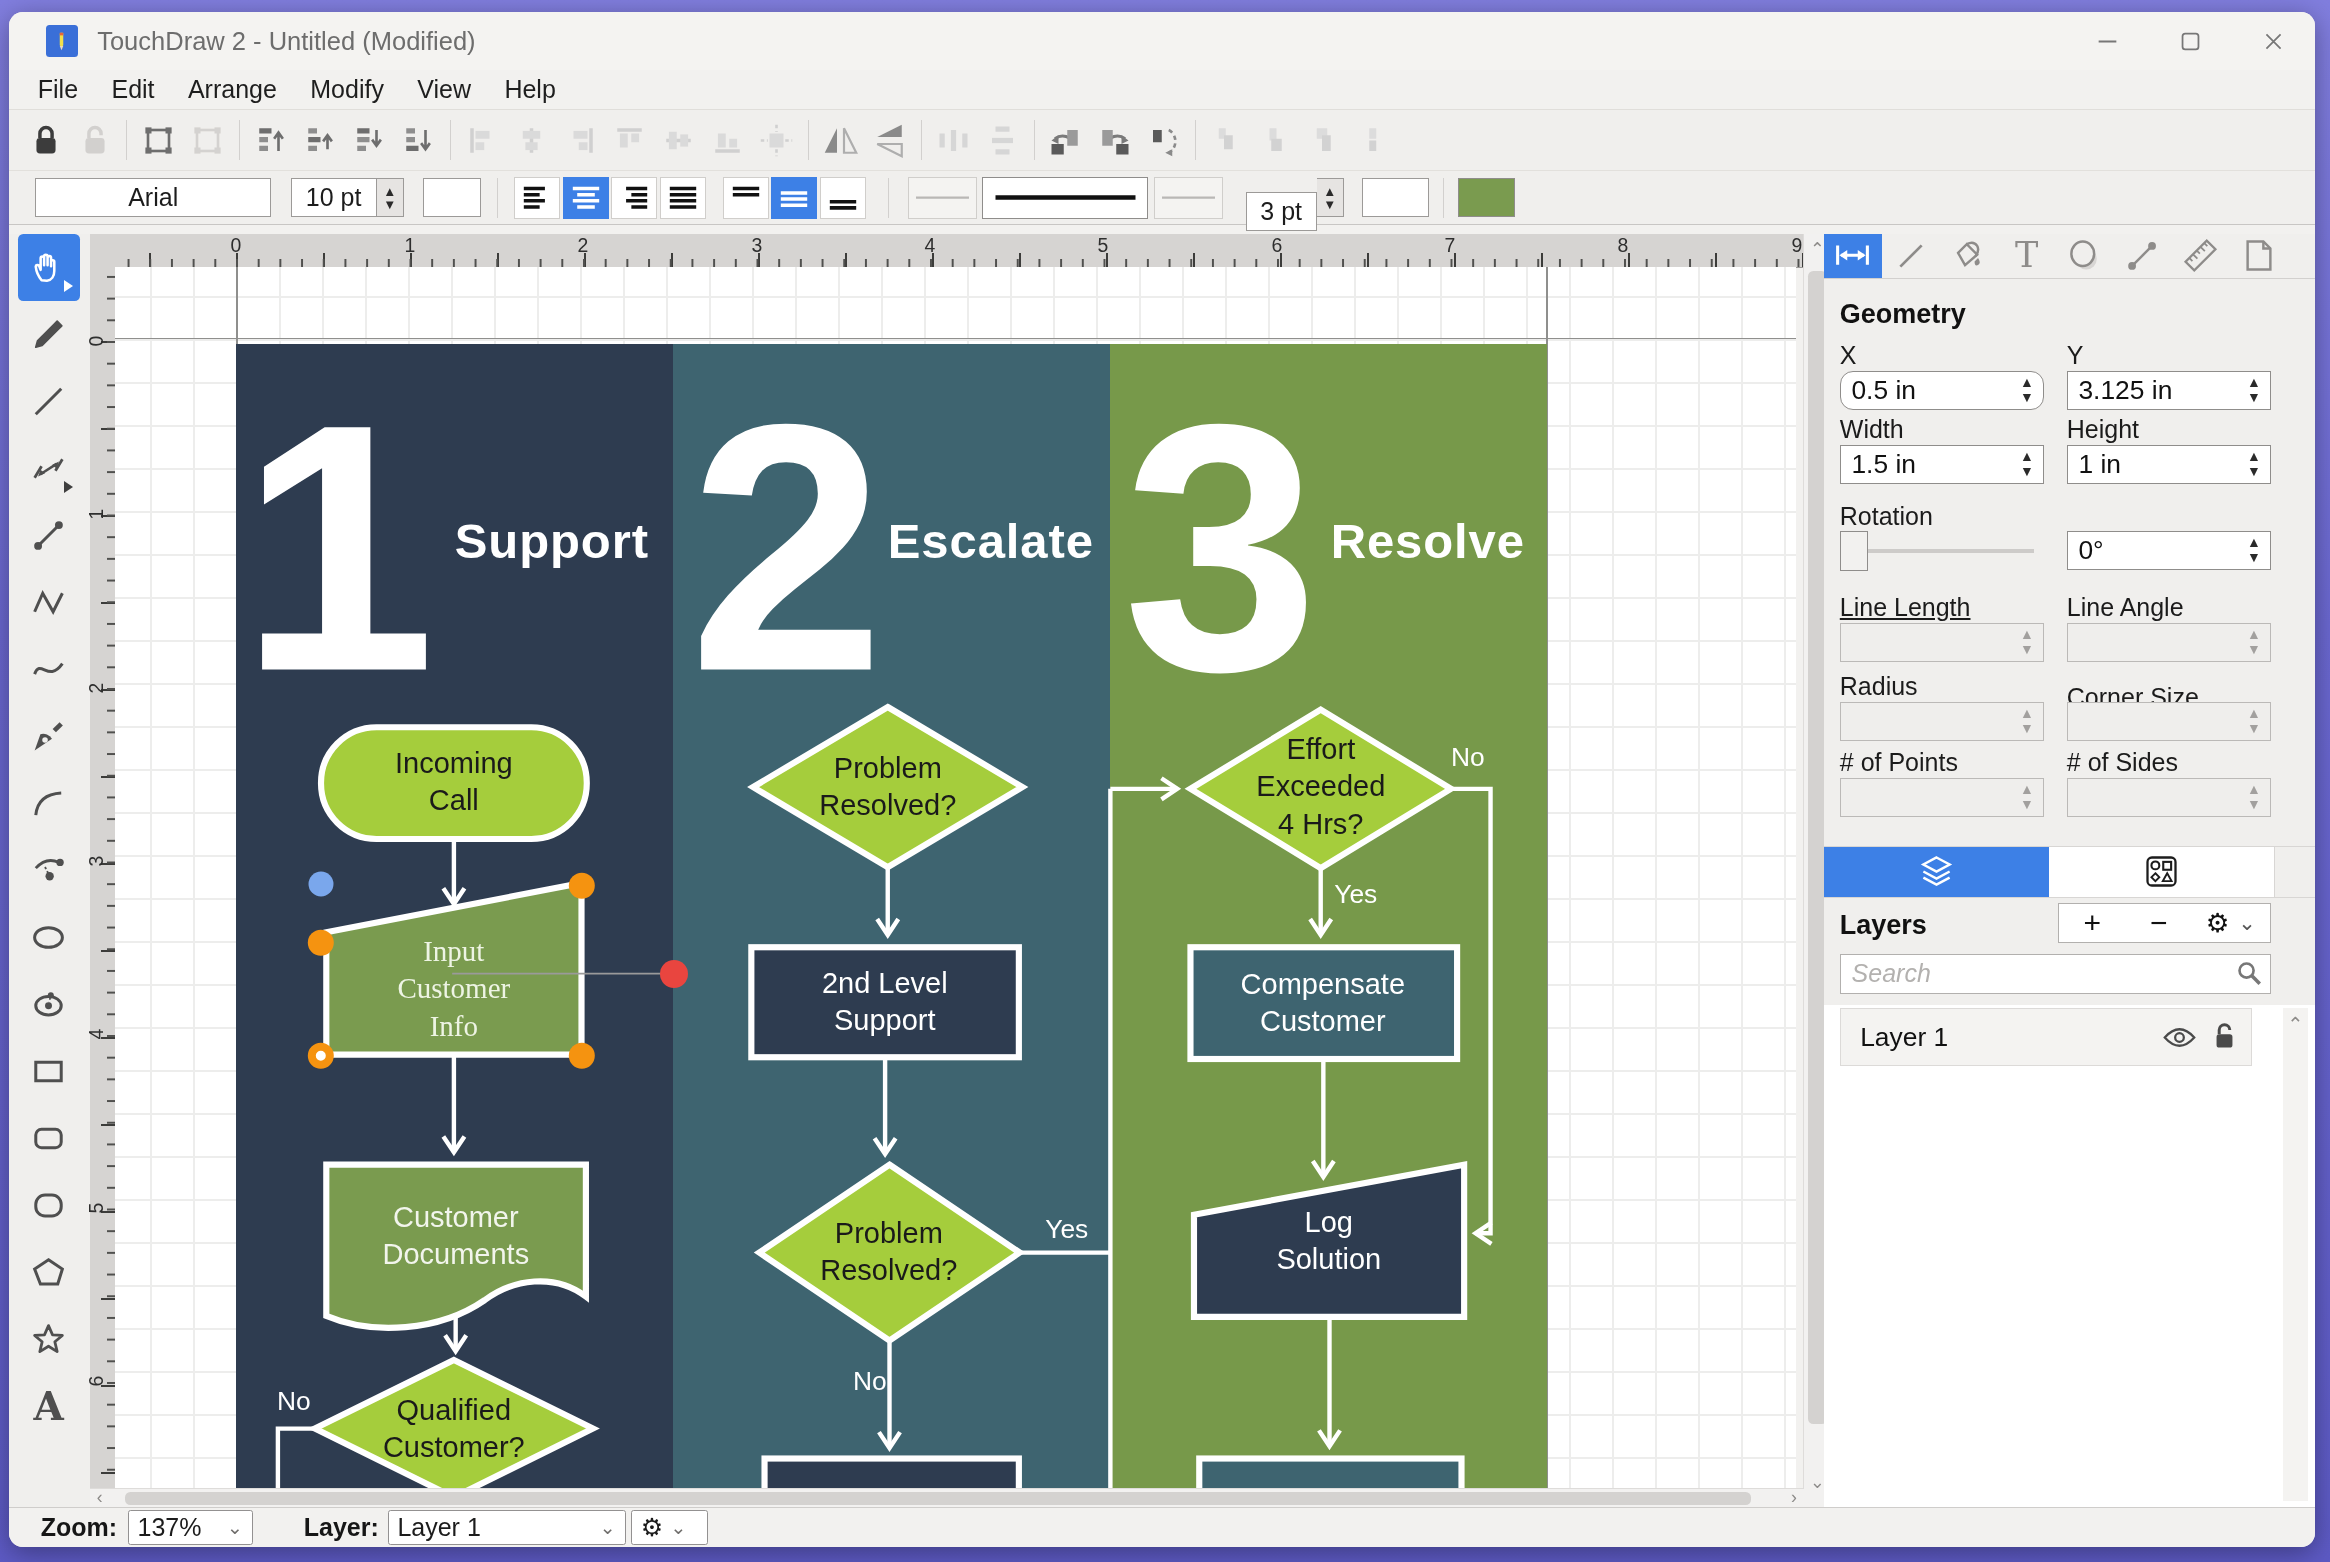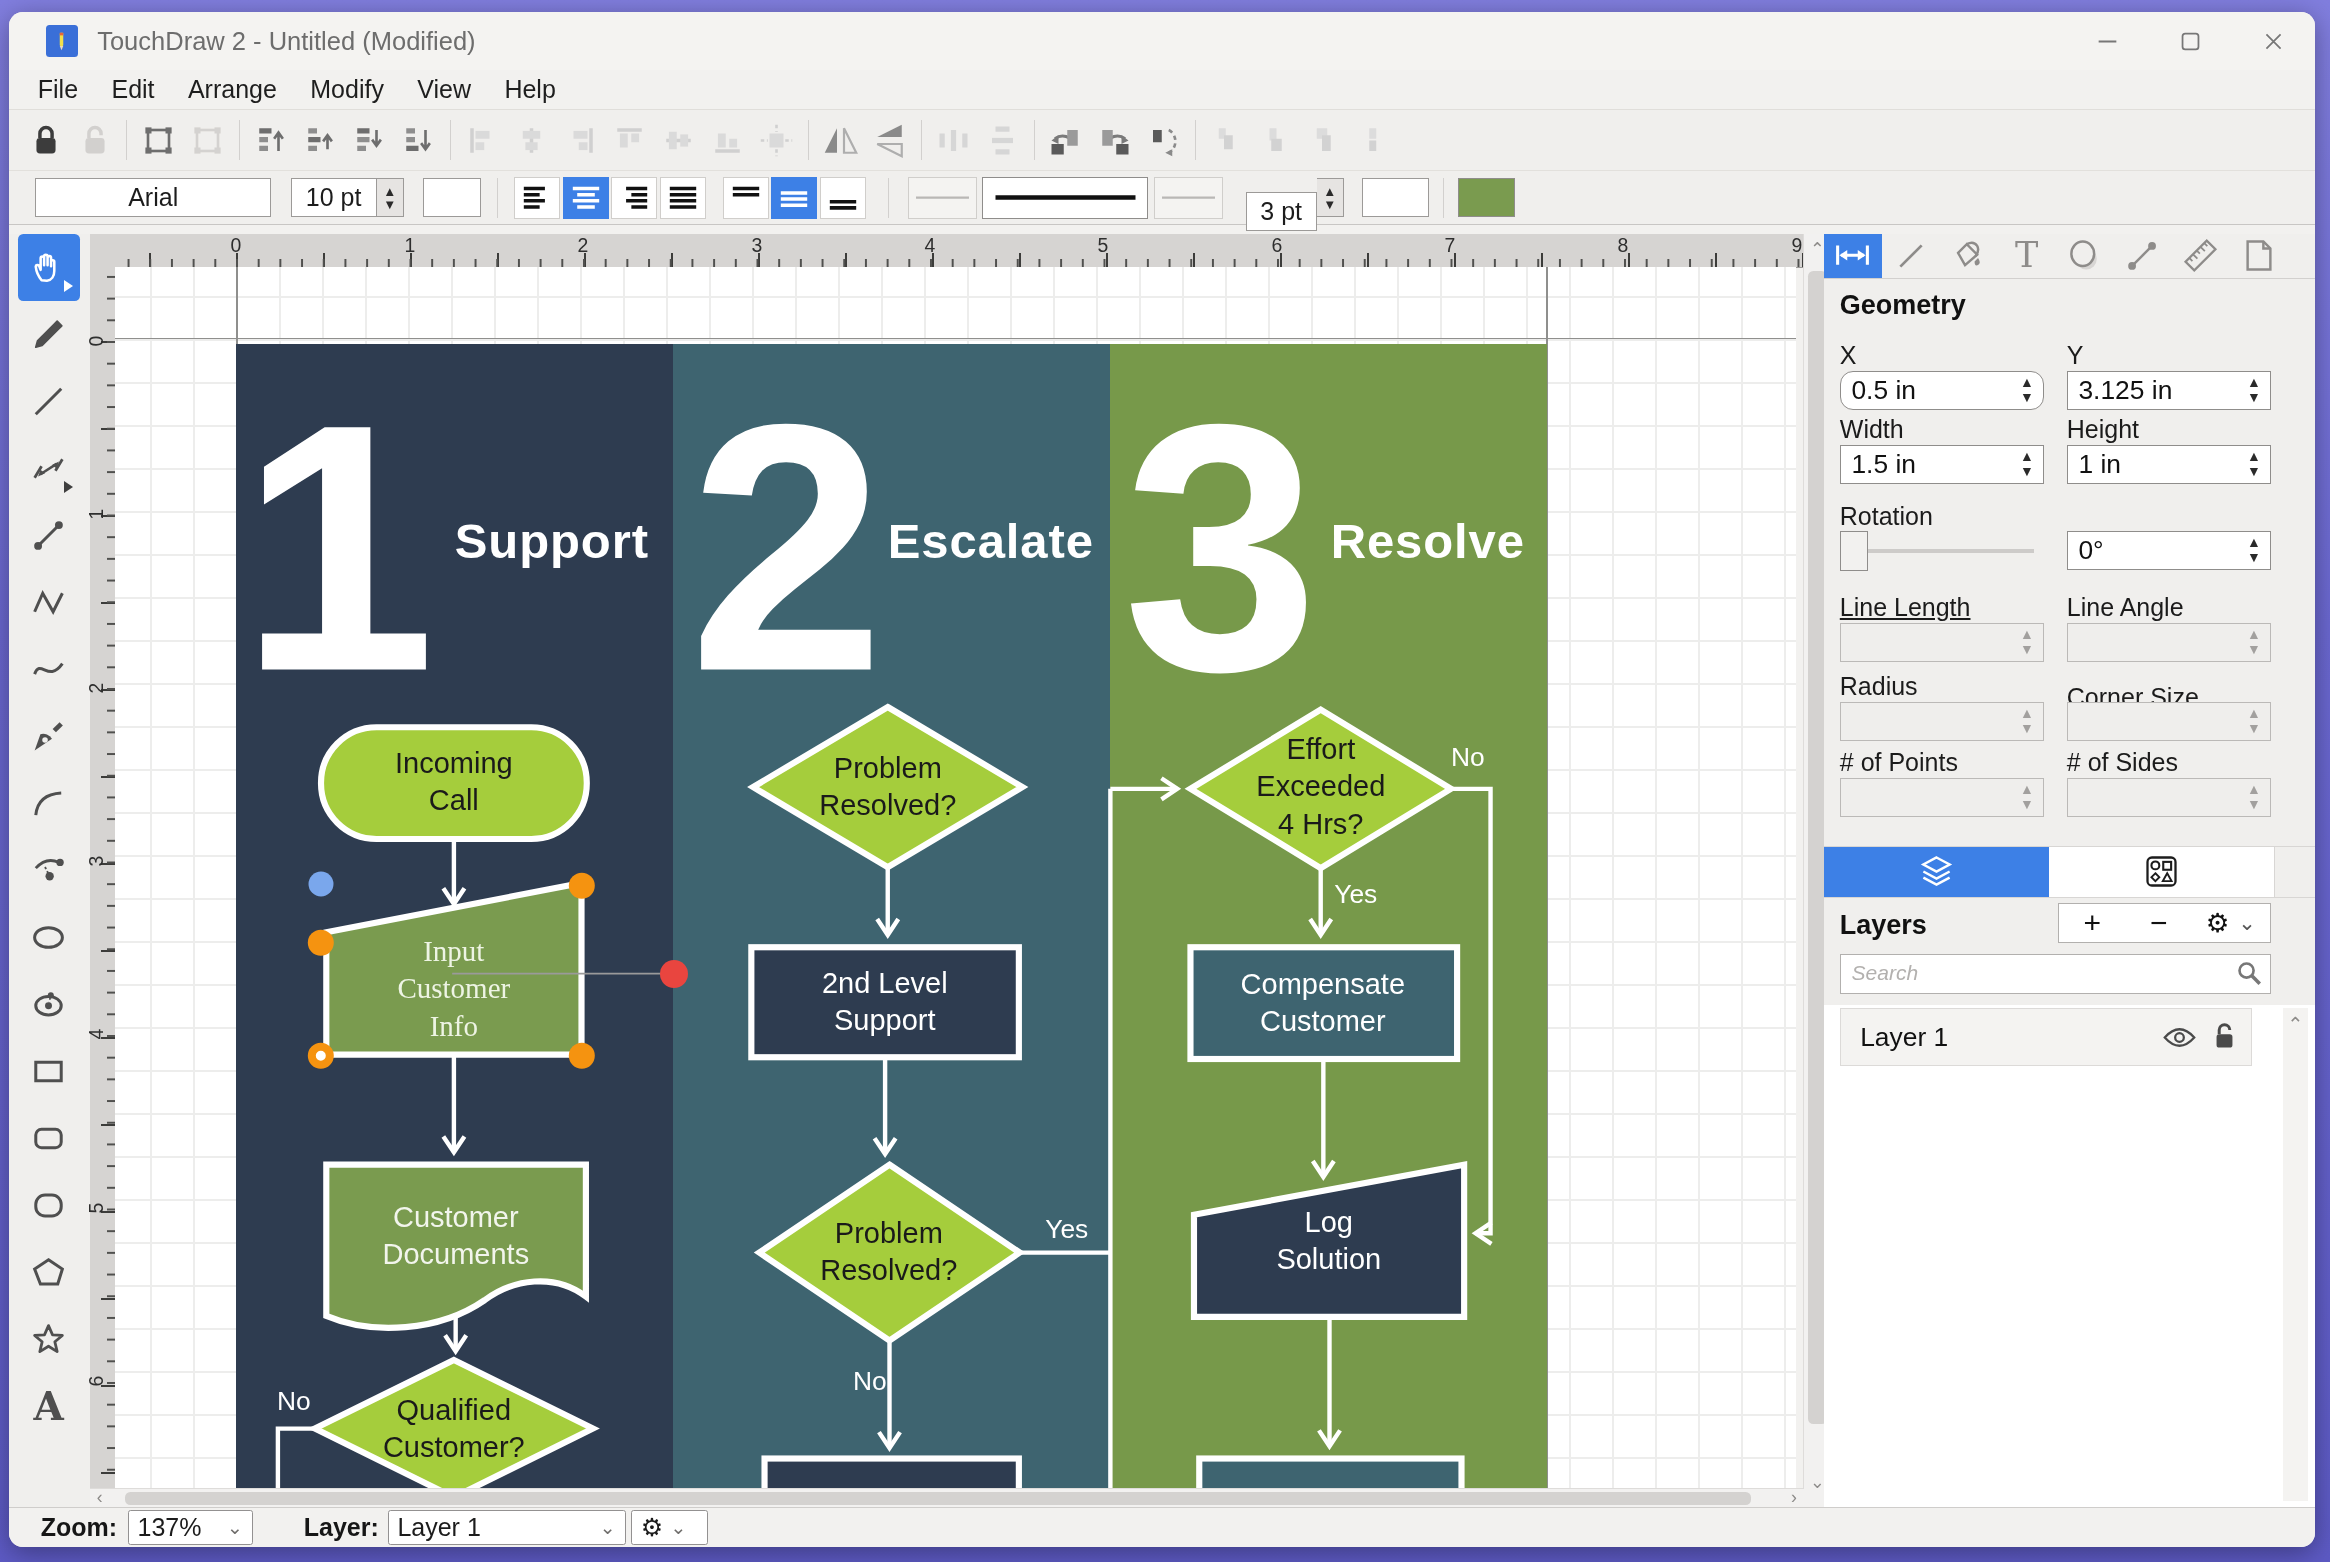--- a/index.html
+++ b/index.html
@@ -96,21 +96,21 @@
   .f-box .arrows span{font-size:14px;color:#2a2a2a;}
   .f-box.empty{background:#efeeec;border-color:#bbb9b7;}
   .f-box.empty .arrows span{color:#a2a09e;}
   .lowtabs{position:absolute;left:0;right:0;top:612px;height:50px;display:flex;border-top:0.9px solid #d8d6d4;border-bottom:0.9px solid #d8d6d4;}
   .lowtab{width:225px;display:flex;align-items:center;justify-content:center;background:#fff;}
   .lowtab.sel{background:#3d80e6;}
   .lowtab-rest{flex:1;background:#f0efed;border-left:0.9px solid #d8d6d4;}
   .lyr-btn{height:40px;background:#fff;border:1.8px solid #b2b0ae;display:flex;align-items:center;justify-content:center;
            font-size:30px;color:#111;box-sizing:border-box;}
   .search{position:absolute;left:16px;width:431px;height:40px;background:#fff;border:1.8px solid #b2b0ae;box-sizing:border-box;}
-  .search input{border:none;outline:none;width:370px;height:35px;margin-left:8.8px;font-size:21px;font-style:italic;color:#1d4ed8;background:transparent;font-family:"Liberation Sans",sans-serif;}
+  .search input{border:none;outline:none;width:370px;height:35px;margin-left:8.8px;font-size:25px;font-style:italic;color:#1d4ed8;background:transparent;font-family:"Liberation Sans",sans-serif;}
   .search input::placeholder{color:#b3b1af;font-style:italic;}
   .layer-row{position:absolute;left:16px;width:410px;height:56px;background:#f4f3f1;border:0.9px solid #dcdad8;
              display:flex;align-items:center;font-size:26.4px;color:#111;}
   .mini-scroll{position:absolute;width:25px;background:#f4f3f1;color:#8d8b89;font-size:19.4px;text-align:center;}
   
   .statusbar{position:absolute;left:0;right:0;bottom:0;height:39px;background:#f2f1ef;border-top:0.9px solid #cfcdcb;
              display:flex;align-items:center;}
   .sb-label{font-size:25px;font-weight:700;color:#161616;}
   .sb-box{height:35px;background:#fff;border:1.8px solid #939191;border-radius:2.6px;box-sizing:border-box;
           display:flex;align-items:center;font-size:25px;color:#1c1c1c;padding:0 8.8px;}
@@ -720,21 +720,21 @@
             </svg>
           </div>
         <div class="ptab">
             <svg width="30" height="35" viewBox="0 0 34 40">
               <path d="M4 4 H22 L30 12 V36 H4 Z" fill="none" stroke="#8e8c8a" stroke-width="2.8"></path>
               <path d="M22 4 V12 H30" fill="none" stroke="#8e8c8a" stroke-width="2.8"></path>
             </svg>
           </div>
       </div>
 
-      <div class="p-head" style="top:56px;">Geometry</div>
+      <div class="p-head" style="top:65px;">Geometry</div>
 
       <div class="f-label" style="left:16px;top:107px;">X</div>
       <div class="f-label" style="left:243px;top:107px;">Y</div>
       <div class="f-box" style="left:16px;top:137px;border-radius:13px;">
           <span>0.5 in</span>
           <span class="arrows">
             <span>▲</span>
             <span>▼</span>
           </span>
         </div>

